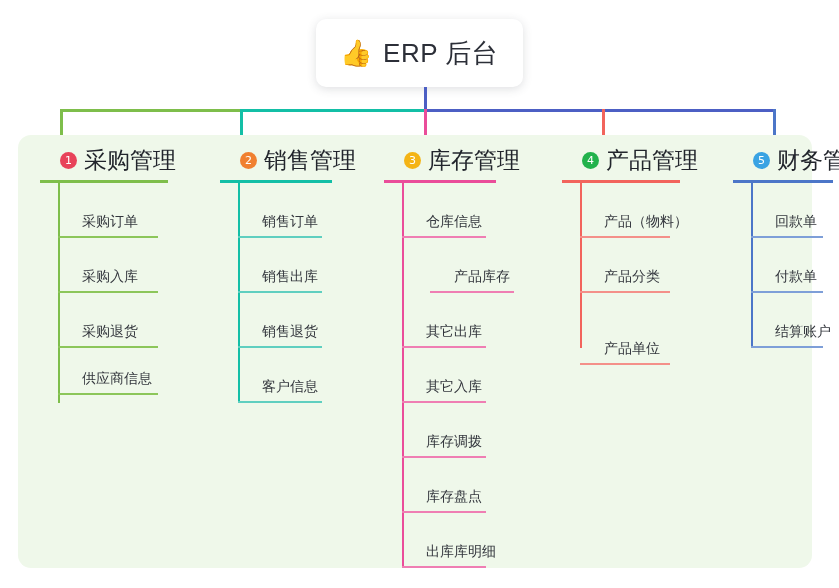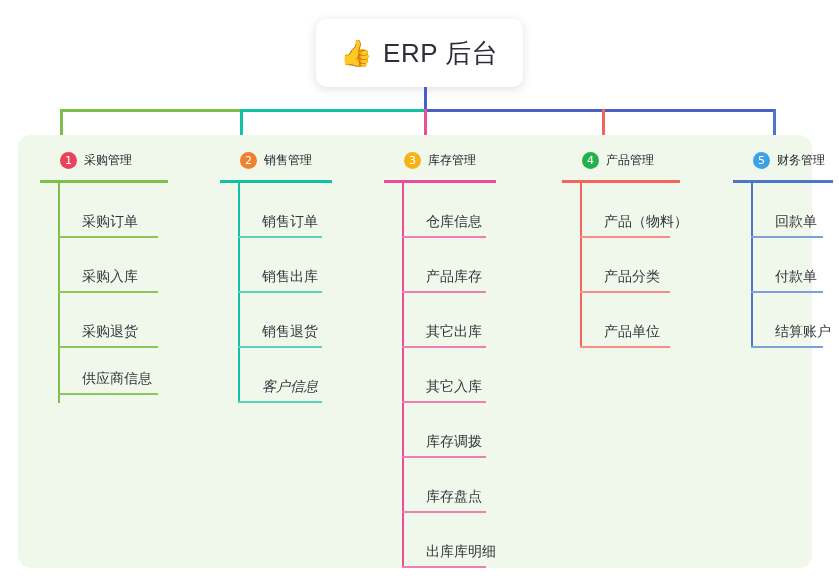--- a/index.html
+++ b/index.html
@@ -44,21 +44,21 @@
   .col-head{
     display:flex;align-items:center;gap:7px;height:30px;
     padding-left:20px;box-sizing:border-box;
   }
   .badge{
     width:17px;height:17px;border-radius:50%;
     display:flex;align-items:center;justify-content:center;
     color:#fff;font-size:11px;line-height:1;flex:0 0 auto;
     font-family:"DejaVu Sans",sans-serif;
   }
-  .col-title{font-size:12px;color:#22252c;white-space:nowrap;}
+  .col-title{font-size:23px;color:#22252c;white-space:nowrap;}
   .head-rule{height:3px;margin-top:5px;}
 
   .branch{position:relative;text-align:right;}
   .spine{position:absolute;left:0;top:0;width:2px;}
   .item{
     position:absolute;left:0;height:55px;
   }
   .item-label{
     position:absolute;left:24px;bottom:7px;
     font-size:14px;color:#33363d;white-space:nowrap;
@@ -130,39 +130,39 @@
               <div class="item-rule" style="background: rgb(95, 207, 192); width: 84px;"></div>
             </div>
             <div class="item" style="top: 55px; width: 84px;">
               <span class="item-label">销售出库</span>
               <div class="item-rule" style="background: rgb(95, 207, 192); width: 84px;"></div>
             </div>
             <div class="item" style="top: 110px; width: 84px;">
               <span class="item-label">销售退货</span>
               <div class="item-rule" style="background: rgb(95, 207, 192); width: 84px;"></div>
             </div>
-            <div class="item" style="top: 165px; width: 84px; font-style: italic;">
+            <div class="item" style="top: 165px; width: 84px;">
               <span class="item-label">客户信息</span>
               <div class="item-rule" style="background: rgb(95, 207, 192); width: 84px;"></div>
             </div>
           </div>
         </div>
         <div class="col" style="left: 366px; top: 10px; width: 112px;">
           <div class="col-head">
             <span class="badge" style="background: rgb(244, 180, 22);">3</span>
             <span class="col-title">库存管理</span>
           </div>
           <div class="head-rule" style="background: rgb(234, 77, 154); width: 112px;"></div>
           <div class="branch" style="margin-left: 18px; height: 385px;">
             <div class="spine" style="background: rgb(234, 77, 154); height: 385px;"></div>
             <div class="item" style="top: 0px; width: 84px;">
               <span class="item-label">仓库信息</span>
               <div class="item-rule" style="background: rgb(239, 126, 179); width: 84px;"></div>
             </div>
-            <div class="item" style="top: 55px; width: 84px;">
+            <div class="item" style="top: 55px; width: 84px; margin-left: 28px;">
               <span class="item-label">产品库存</span>
               <div class="item-rule" style="background: rgb(239, 126, 179); width: 84px;"></div>
             </div>
             <div class="item" style="top: 110px; width: 84px;">
               <span class="item-label">其它出库</span>
               <div class="item-rule" style="background: rgb(239, 126, 179); width: 84px;"></div>
             </div>
             <div class="item" style="top: 165px; width: 84px;">
               <span class="item-label">其它入库</span>
               <div class="item-rule" style="background: rgb(239, 126, 179); width: 84px;"></div>
@@ -190,21 +190,21 @@
           <div class="branch" style="margin-left: 18px; height: 165px;">
             <div class="spine" style="background: rgb(242, 100, 92); height: 165px;"></div>
             <div class="item" style="top: 0px; width: 90px;">
               <span class="item-label">产品（物料）</span>
               <div class="item-rule" style="background: rgb(244, 144, 137); width: 90px;"></div>
             </div>
             <div class="item" style="top: 55px; width: 90px;">
               <span class="item-label">产品分类</span>
               <div class="item-rule" style="background: rgb(244, 144, 137); width: 90px;"></div>
             </div>
-            <div class="item" style="top: 110px; width: 90px;">
+            <div class="item" style="top: 127px; width: 90px;">
               <span class="item-label">产品单位</span>
               <div class="item-rule" style="background: rgb(244, 144, 137); width: 90px;"></div>
             </div>
           </div>
         </div>
         <div class="col" style="left: 715px; top: 10px; width: 100px;">
           <div class="col-head">
             <span class="badge" style="background: rgb(58, 163, 227);">5</span>
             <span class="col-title">财务管理</span>
           </div>

